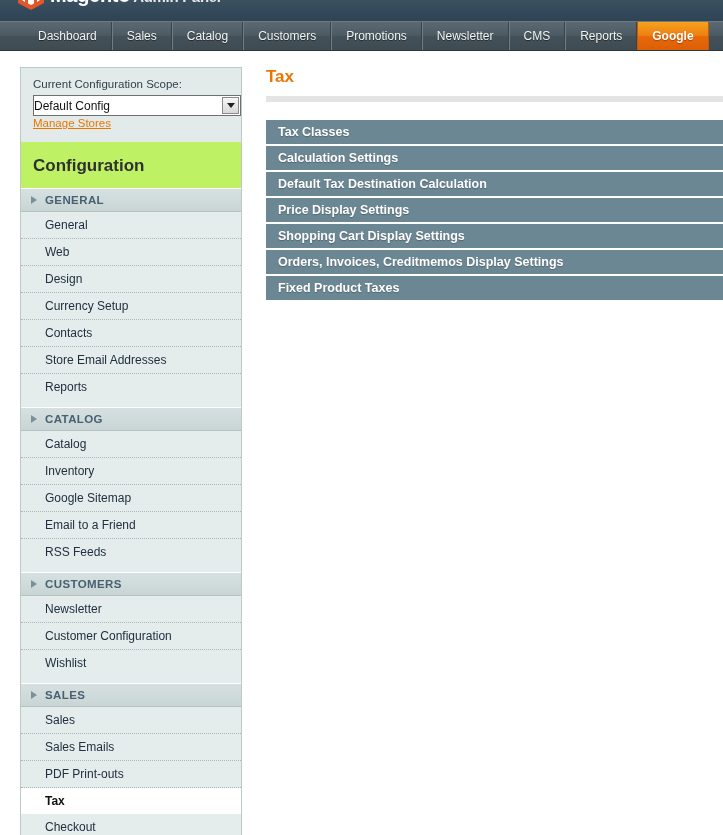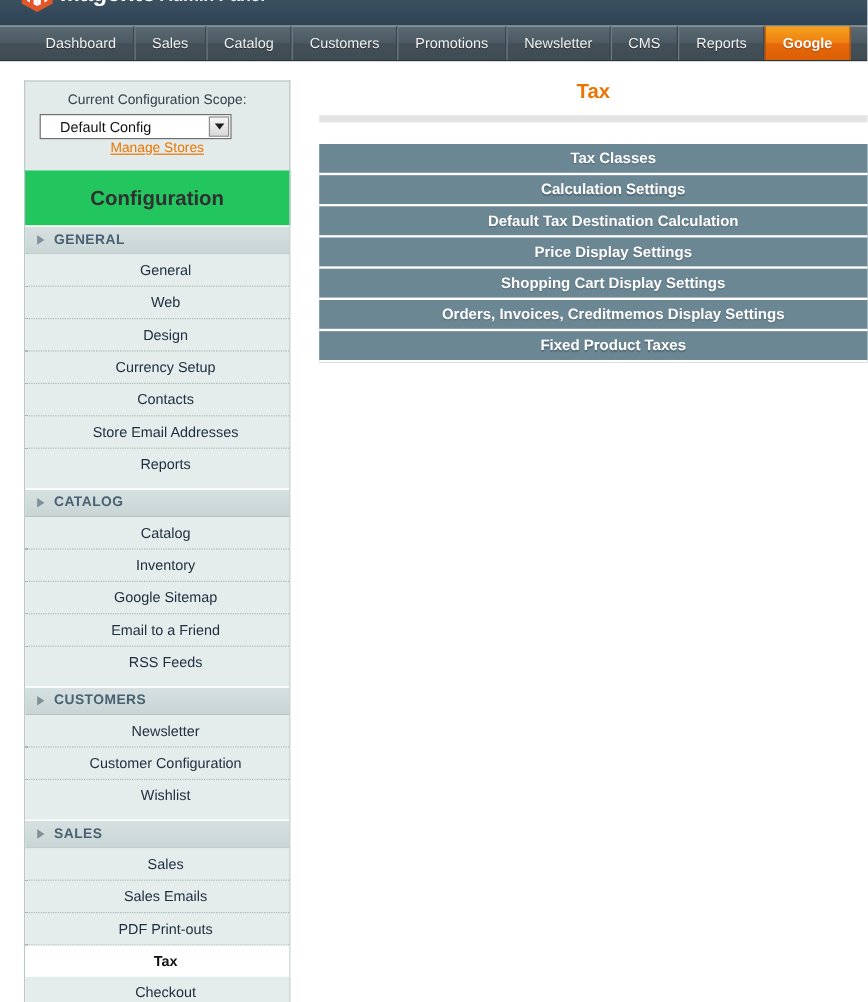--- a/index.html
+++ b/index.html
@@ -82,51 +82,50 @@
     border-right: 1px solid #c85a05;
     text-shadow: 0 1px 1px rgba(120,50,0,0.6);
   }
 
   
   .page {
     display: flex;
     align-items: flex-start;
     padding: 16px 0 0 20px;
     height: calc(835px - 21px - 30px);
-    text-align: center;
   }
 
   
   .left-col {
     width: 222px;
     flex: 0 0 222px;
   }
 
   .scope-box {
     background: #e3ebea;
     border: 1px solid #bcc9c7;
     border-bottom: none;
     padding: 10px 12px 12px 12px;
   }
   .scope-label {
     font-size: 11.5px;
     color: #33414b;
     margin-bottom: 5px;
   }
   .scope-select {
-    width: 160px;
+    width: 208px;
     height: 21px;
     background: #ffffff;
     border: 1px solid #6f6f6f;
     display: flex;
     align-items: center;
     position: relative;
     font-size: 12px;
     color: #111;
-    padding-left: 16px;
+    padding-left: 0;
     cursor: pointer;
   }
   .scope-select .arrow-btn {
     position: absolute;
     right: 1px;
     top: 1px;
     width: 17px;
     height: 17px;
     background: linear-gradient(to bottom, #f6f6f6, #d8d8d8);
     border: 1px solid #8b8b8b;
@@ -146,21 +145,21 @@
     font-size: 11.5px;
     color: #ea7601;
     text-decoration: underline;
     cursor: pointer;
   }
 
   .config-title {
     font-size: 17px;
     font-weight: bold;
     color: #303030;
-    background: #22c55e;
+    background: #bef264;
     border: 1px solid #bcc9c7;
     border-top: none;
     border-bottom: none;
     padding: 14px 12px 12px 12px;
   }
 
   .nav-sections {
     border: 1px solid #bcc9c7;
     border-top: none;
     background: #ffffff;

